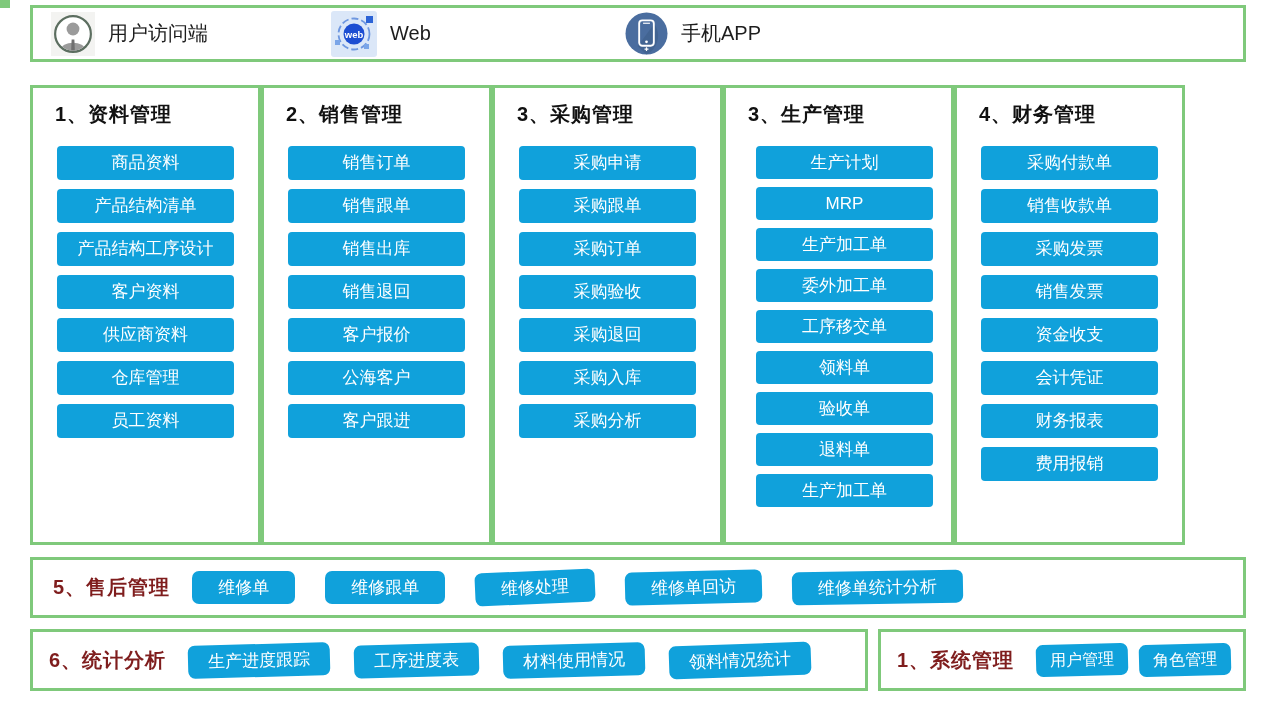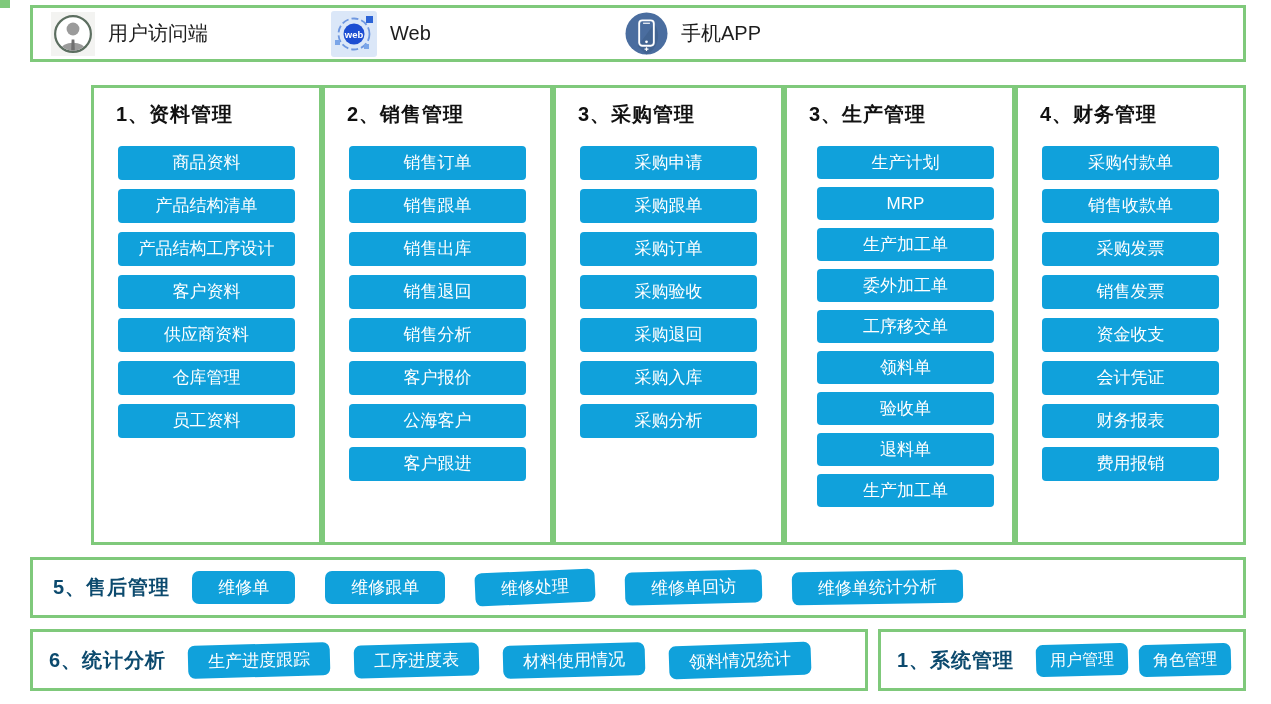--- a/index.html
+++ b/index.html
@@ -17,38 +17,38 @@
   .top-item { position:absolute; top:0; height:100%; display:flex; align-items:center; gap:13px; }
   .top-item .top-label { font-size:20px; color:#1d1d1d; white-space:nowrap; }
   #top-item-0 { left:18px; }
   #top-item-1 { left:298px; }
   #top-item-2 { left:592px; }
   #top-item-3 { left:962px; }
   .icon-wrap { display:flex; align-items:center; justify-content:center; }
 
   
   #cols { position:absolute; left:30px; top:85px; width:1216px; height:584px;
-          display:flex; justify-content:flex-end; }
+          display:flex; justify-content:flex-start; }
   .col { width:231px; height:460px; border:3px solid #7fc97b; background:#fff; padding-top:13px; }
   .col-title { font-size:20px; font-weight:bold; color:#111; padding-left:22px; margin-bottom:18px; letter-spacing:1px; }
   .btn-stack { display:flex; flex-direction:column; align-items:center; gap:9px; }
   .btn {
     background:#10a1db; color:#ffffff; border-radius:4px; text-align:center;
     white-space:nowrap; cursor:pointer;
   }
   .col .btn { width:177px; height:34px; line-height:34px; font-size:17px; }
   #col-3 .btn-stack { gap:8px;padding-left:12px; }
   #col-3 .btn { height:33px; line-height:33px; }
 
   
   .hrow { display:flex; align-items:center; }
   #row-after  { left:30px;  top:557px; width:1216px; height:61px; padding-left:20px; }
   #row-stats  { left:30px;  top:629px; width:838px;  height:62px; padding-left:16px; }
   #row-system { left:878px; top:629px; width:368px;  height:62px; padding-left:16px; }
-  .row-title { font-size:20px; font-weight:bold; color:#0c4a6e; margin-right:22px; white-space:nowrap; letter-spacing:1px; }
+  .row-title { font-size:20px; font-weight:bold; color:#7f1d1d; margin-right:22px; white-space:nowrap; letter-spacing:1px; }
   .hrow .btn-line { display:flex; align-items:center; }
   .hrow .btn { height:33px; line-height:33px; font-size:17px; padding:0 26px; border-radius:7px; margin-right:30px; }
   #row-stats .btn { margin-right:24px; padding:0 20px; }
   #row-system .btn { margin-right:11px; padding:0 14px; font-size:16px; height:32px; line-height:32px; }
   
   #row-after  .btn:nth-child(3) { transform:rotate(-2.5deg); }
   #row-after  .btn:nth-child(4) { transform:rotate(-1.5deg); }
   #row-after  .btn:nth-child(5) { transform:rotate(-1deg); }
   #row-stats  .btn { transform:rotate(-1.5deg); }
   #row-stats  .btn:nth-child(4) { transform:rotate(-2deg); }
@@ -123,21 +123,20 @@
         <div class="btn">员工资料</div>
       </div>
   </div>
   <div class="col" id="col-1">
     <div class="col-title">2、销售管理</div>
     <div class="btn-stack">
         <div class="btn">销售订单</div>
         <div class="btn">销售跟单</div>
         <div class="btn">销售出库</div>
         <div class="btn">销售退回</div>
-        <div class="btn">销售分析</div>
         <div class="btn">客户报价</div>
         <div class="btn">公海客户</div>
         <div class="btn">客户跟进</div>
       </div>
   </div>
   <div class="col" id="col-2">
     <div class="col-title">3、采购管理</div>
     <div class="btn-stack">
         <div class="btn">采购申请</div>
         <div class="btn">采购跟单</div>

